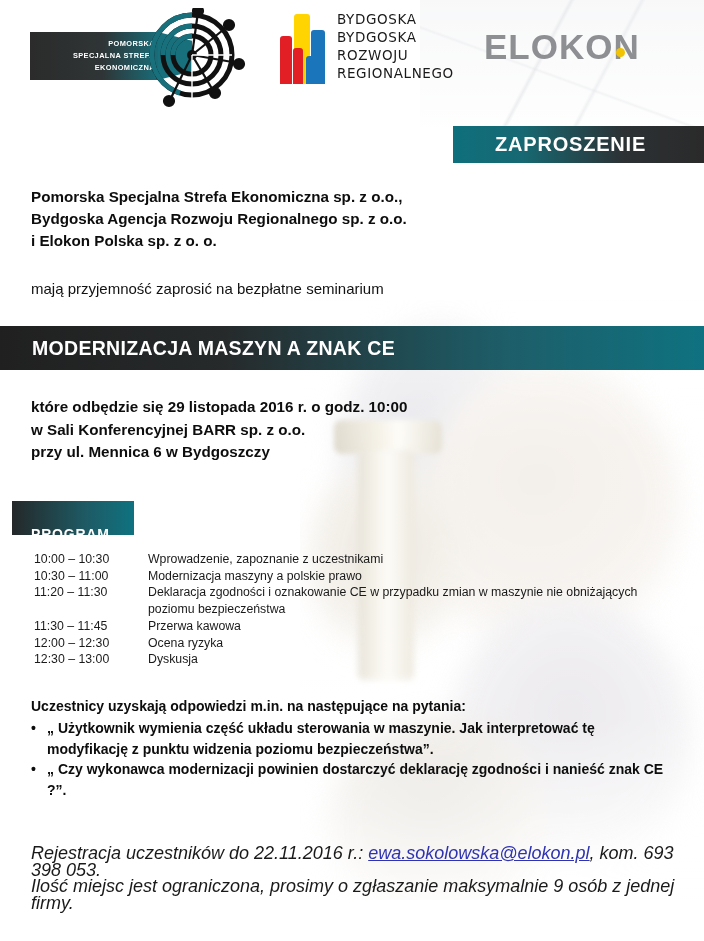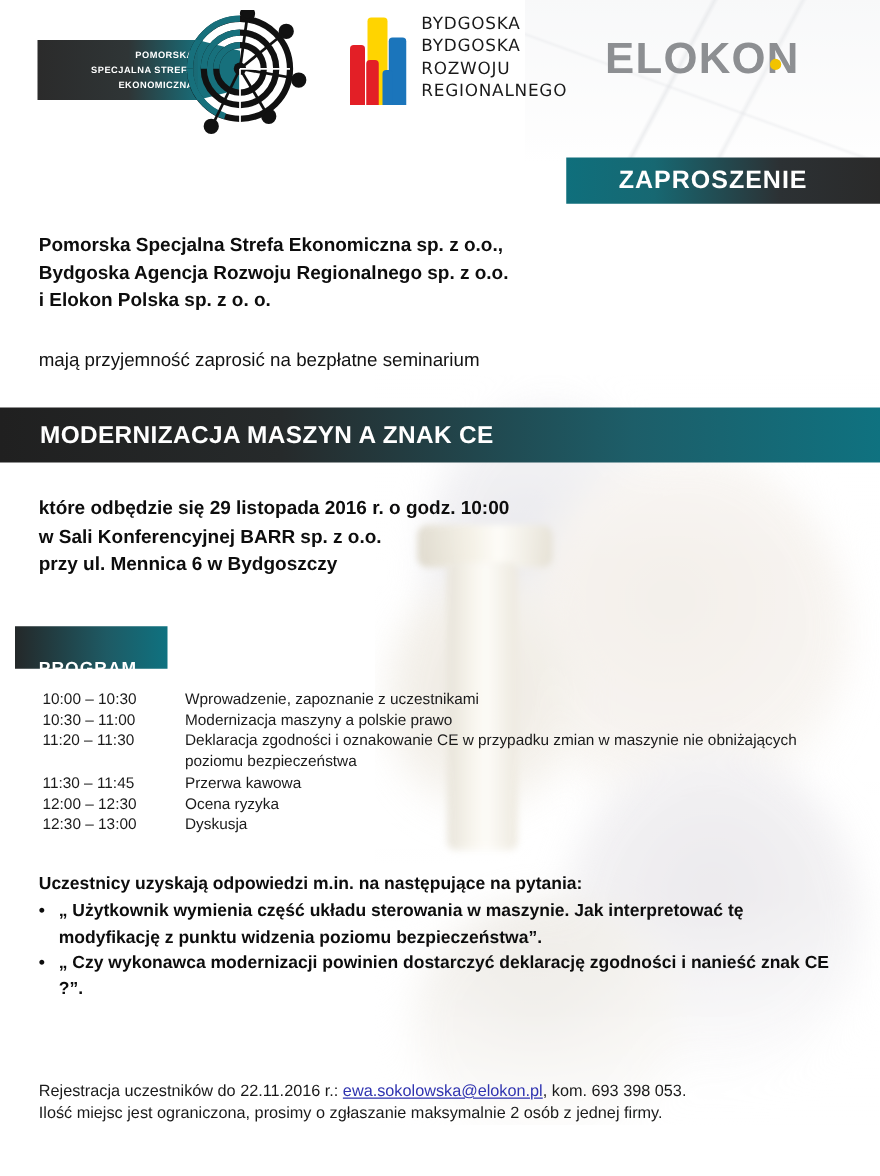--- a/index.html
+++ b/index.html
@@ -175,22 +175,22 @@
 
   
   .questions { position: absolute; left: 31px; top: 696px; z-index: 3; width: 645px; }
   .q-head { font-weight: bold; font-size: 14px; line-height: 20px; color: #0d0d0d; margin-bottom: 2px; }
   .q-item { display: flex; font-weight: bold; font-size: 14px; line-height: 20.5px; color: #0d0d0d; }
   .q-bullet { width: 16px; flex: 0 0 16px; }
   .q-text { flex: 1 1 auto; }
 
   
   .footer {
-    position: absolute; left: 31px; top: 865px; z-index: 3; width: 645px;
-    font-size: 13px; line-height: 16.5px; color: #1a1a1a;
+    position: absolute; left: 31px; top: 845px; z-index: 3; width: 645px;
+    font-size: 18px; line-height: 16.5px; color: #1a1a1a; font-style: italic;
   }
   .footer a, .mail {
     color: #2f33b0; text-decoration: underline; cursor: pointer;
   }
 </style>
 </head>
 <body>
 
 <div id="page">
 
@@ -329,16 +329,16 @@
       <div class="q-text">„ Użytkownik wymienia część układu sterowania w maszynie. Jak interpretować tę modyfikację z punktu widzenia poziomu bezpieczeństwa”.</div>
     </div>
     <div class="q-item">
       <div class="q-bullet">•</div>
       <div class="q-text">„ Czy wykonawca modernizacji powinien dostarczyć deklarację zgodności i nanieść znak CE ?”.</div>
     </div>
   </div>
 
   <div class="footer">
     <div><span>Rejestracja uczestników do 22.11.2016 r.: </span><span class="mail">ewa.sokolowska@elokon.pl</span><span>, kom. 693 398 053.</span></div>
-    <div>Ilość miejsc jest ograniczona, prosimy o zgłaszanie maksymalnie 2 osób z jednej firmy.</div>
+    <div>Ilość miejsc jest ograniczona, prosimy o zgłaszanie maksymalnie 9 osób z jednej firmy.</div>
   </div>
 
 </div>
 
 </body></html>

